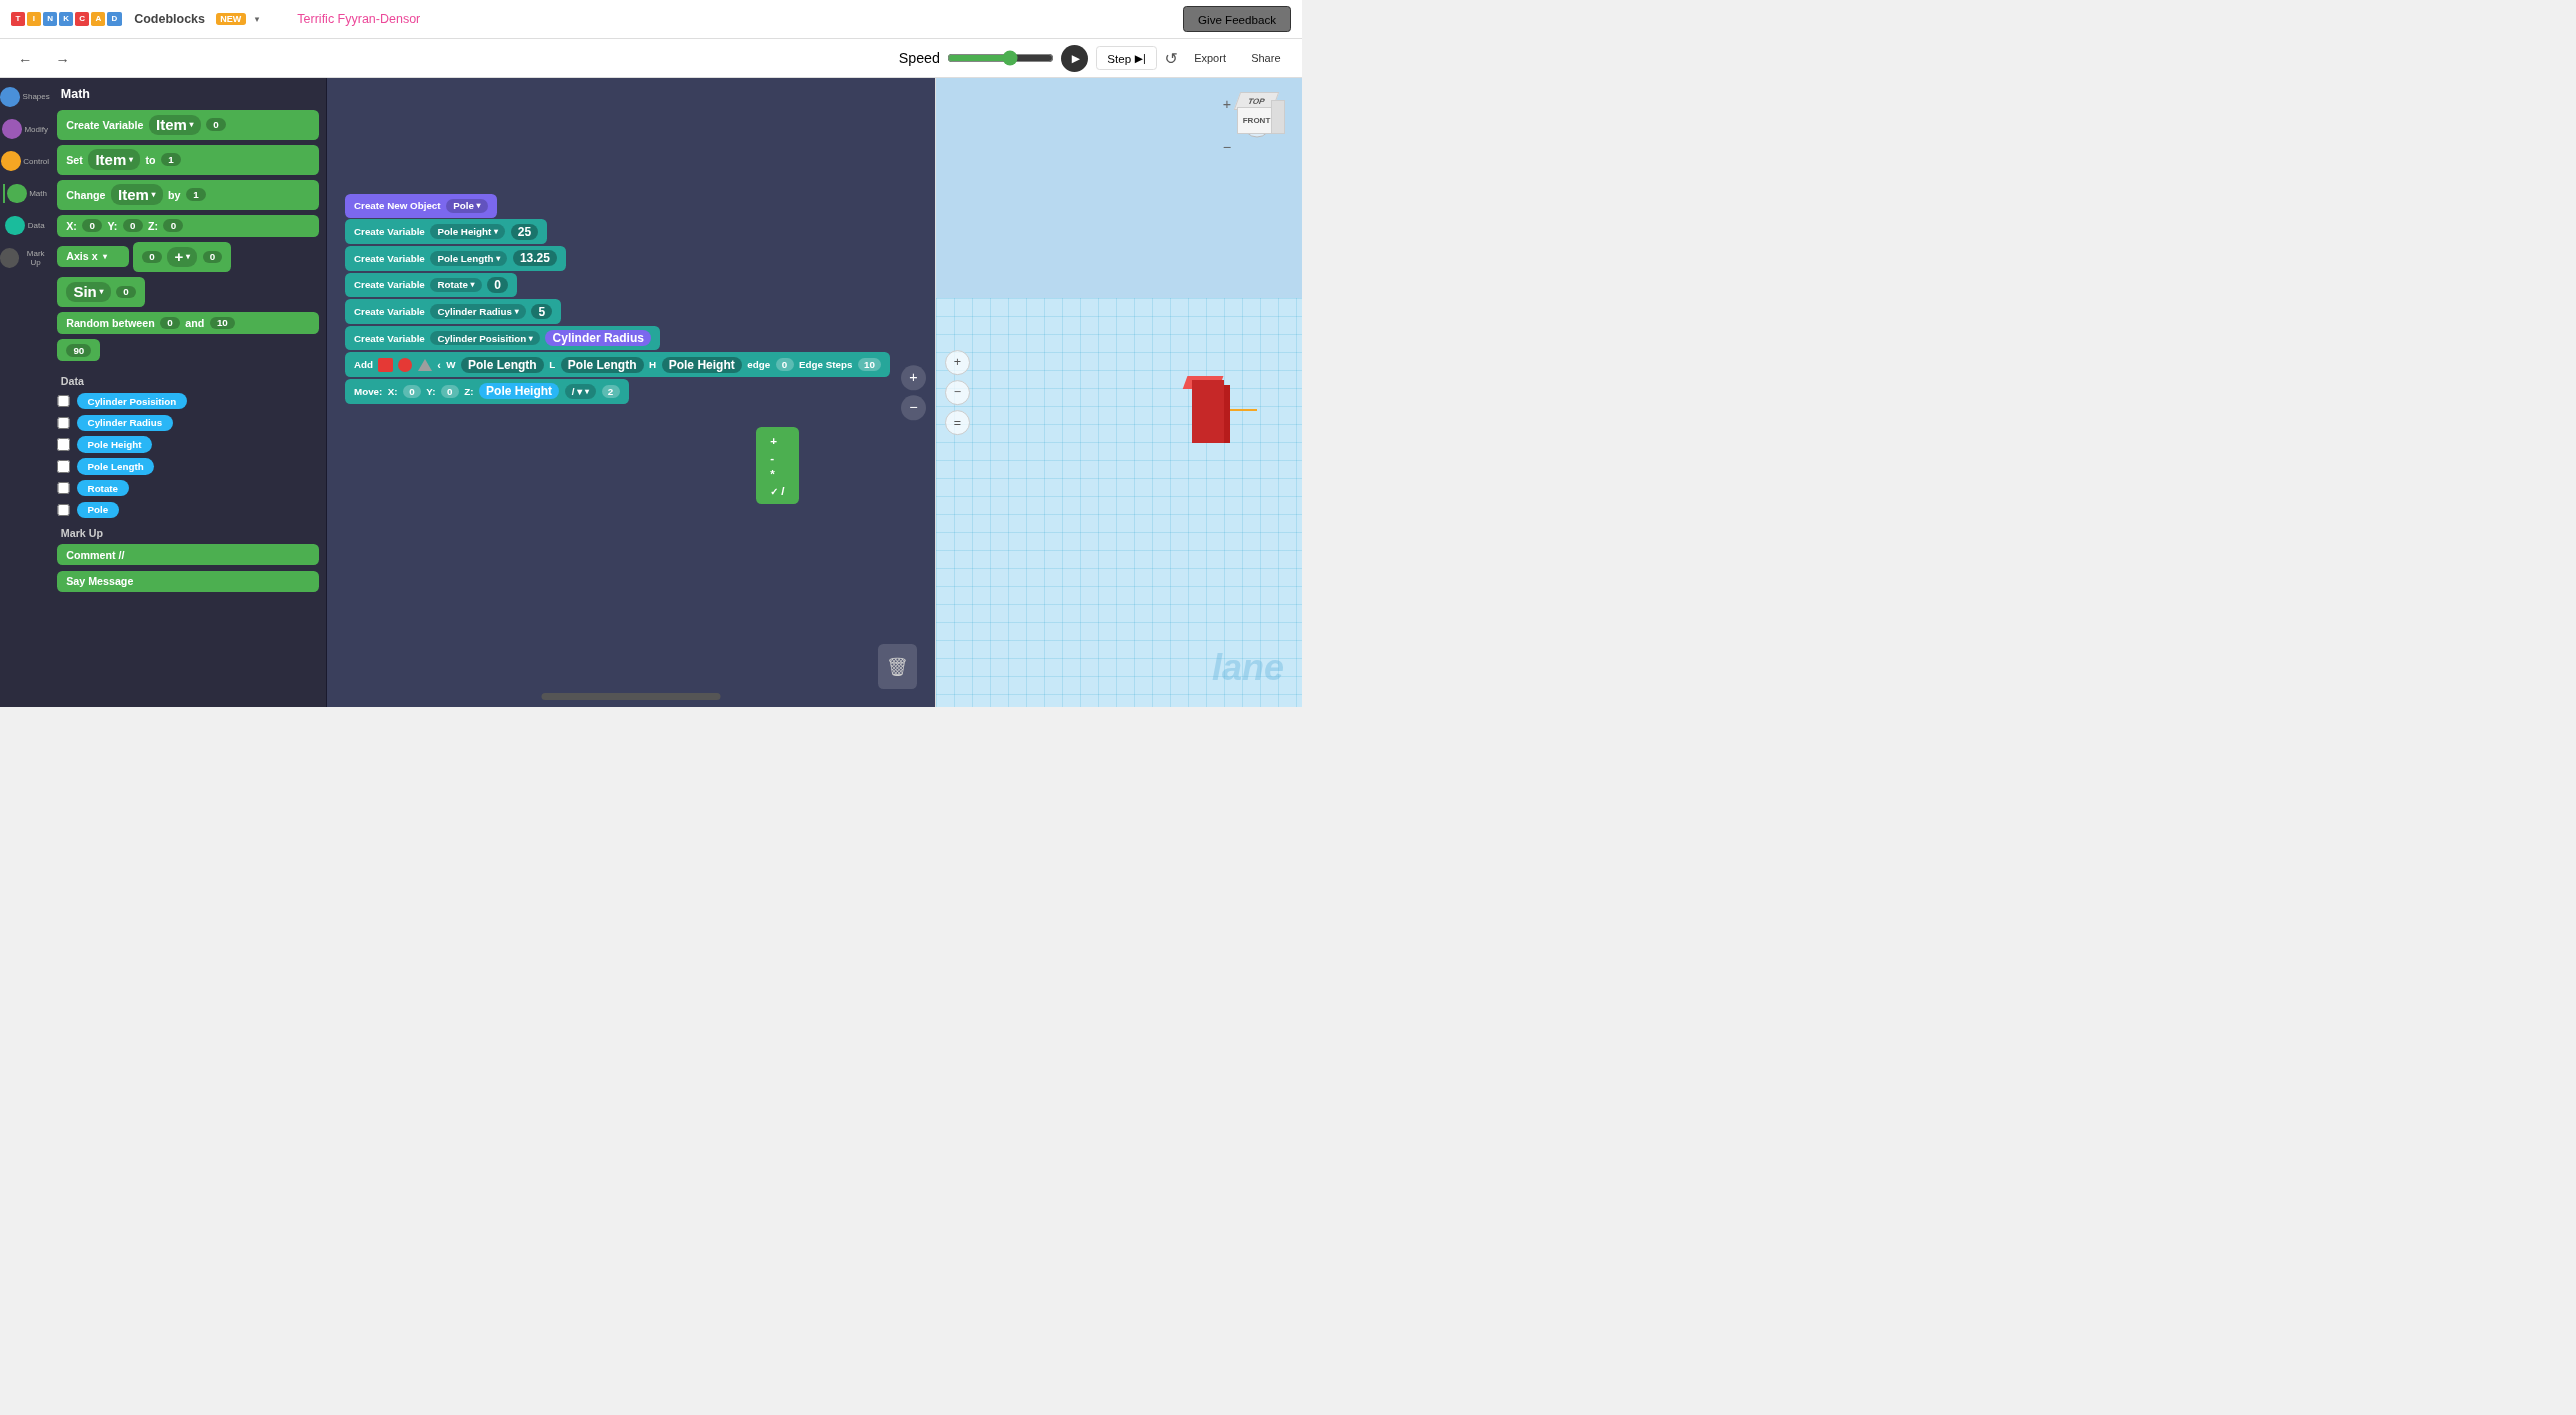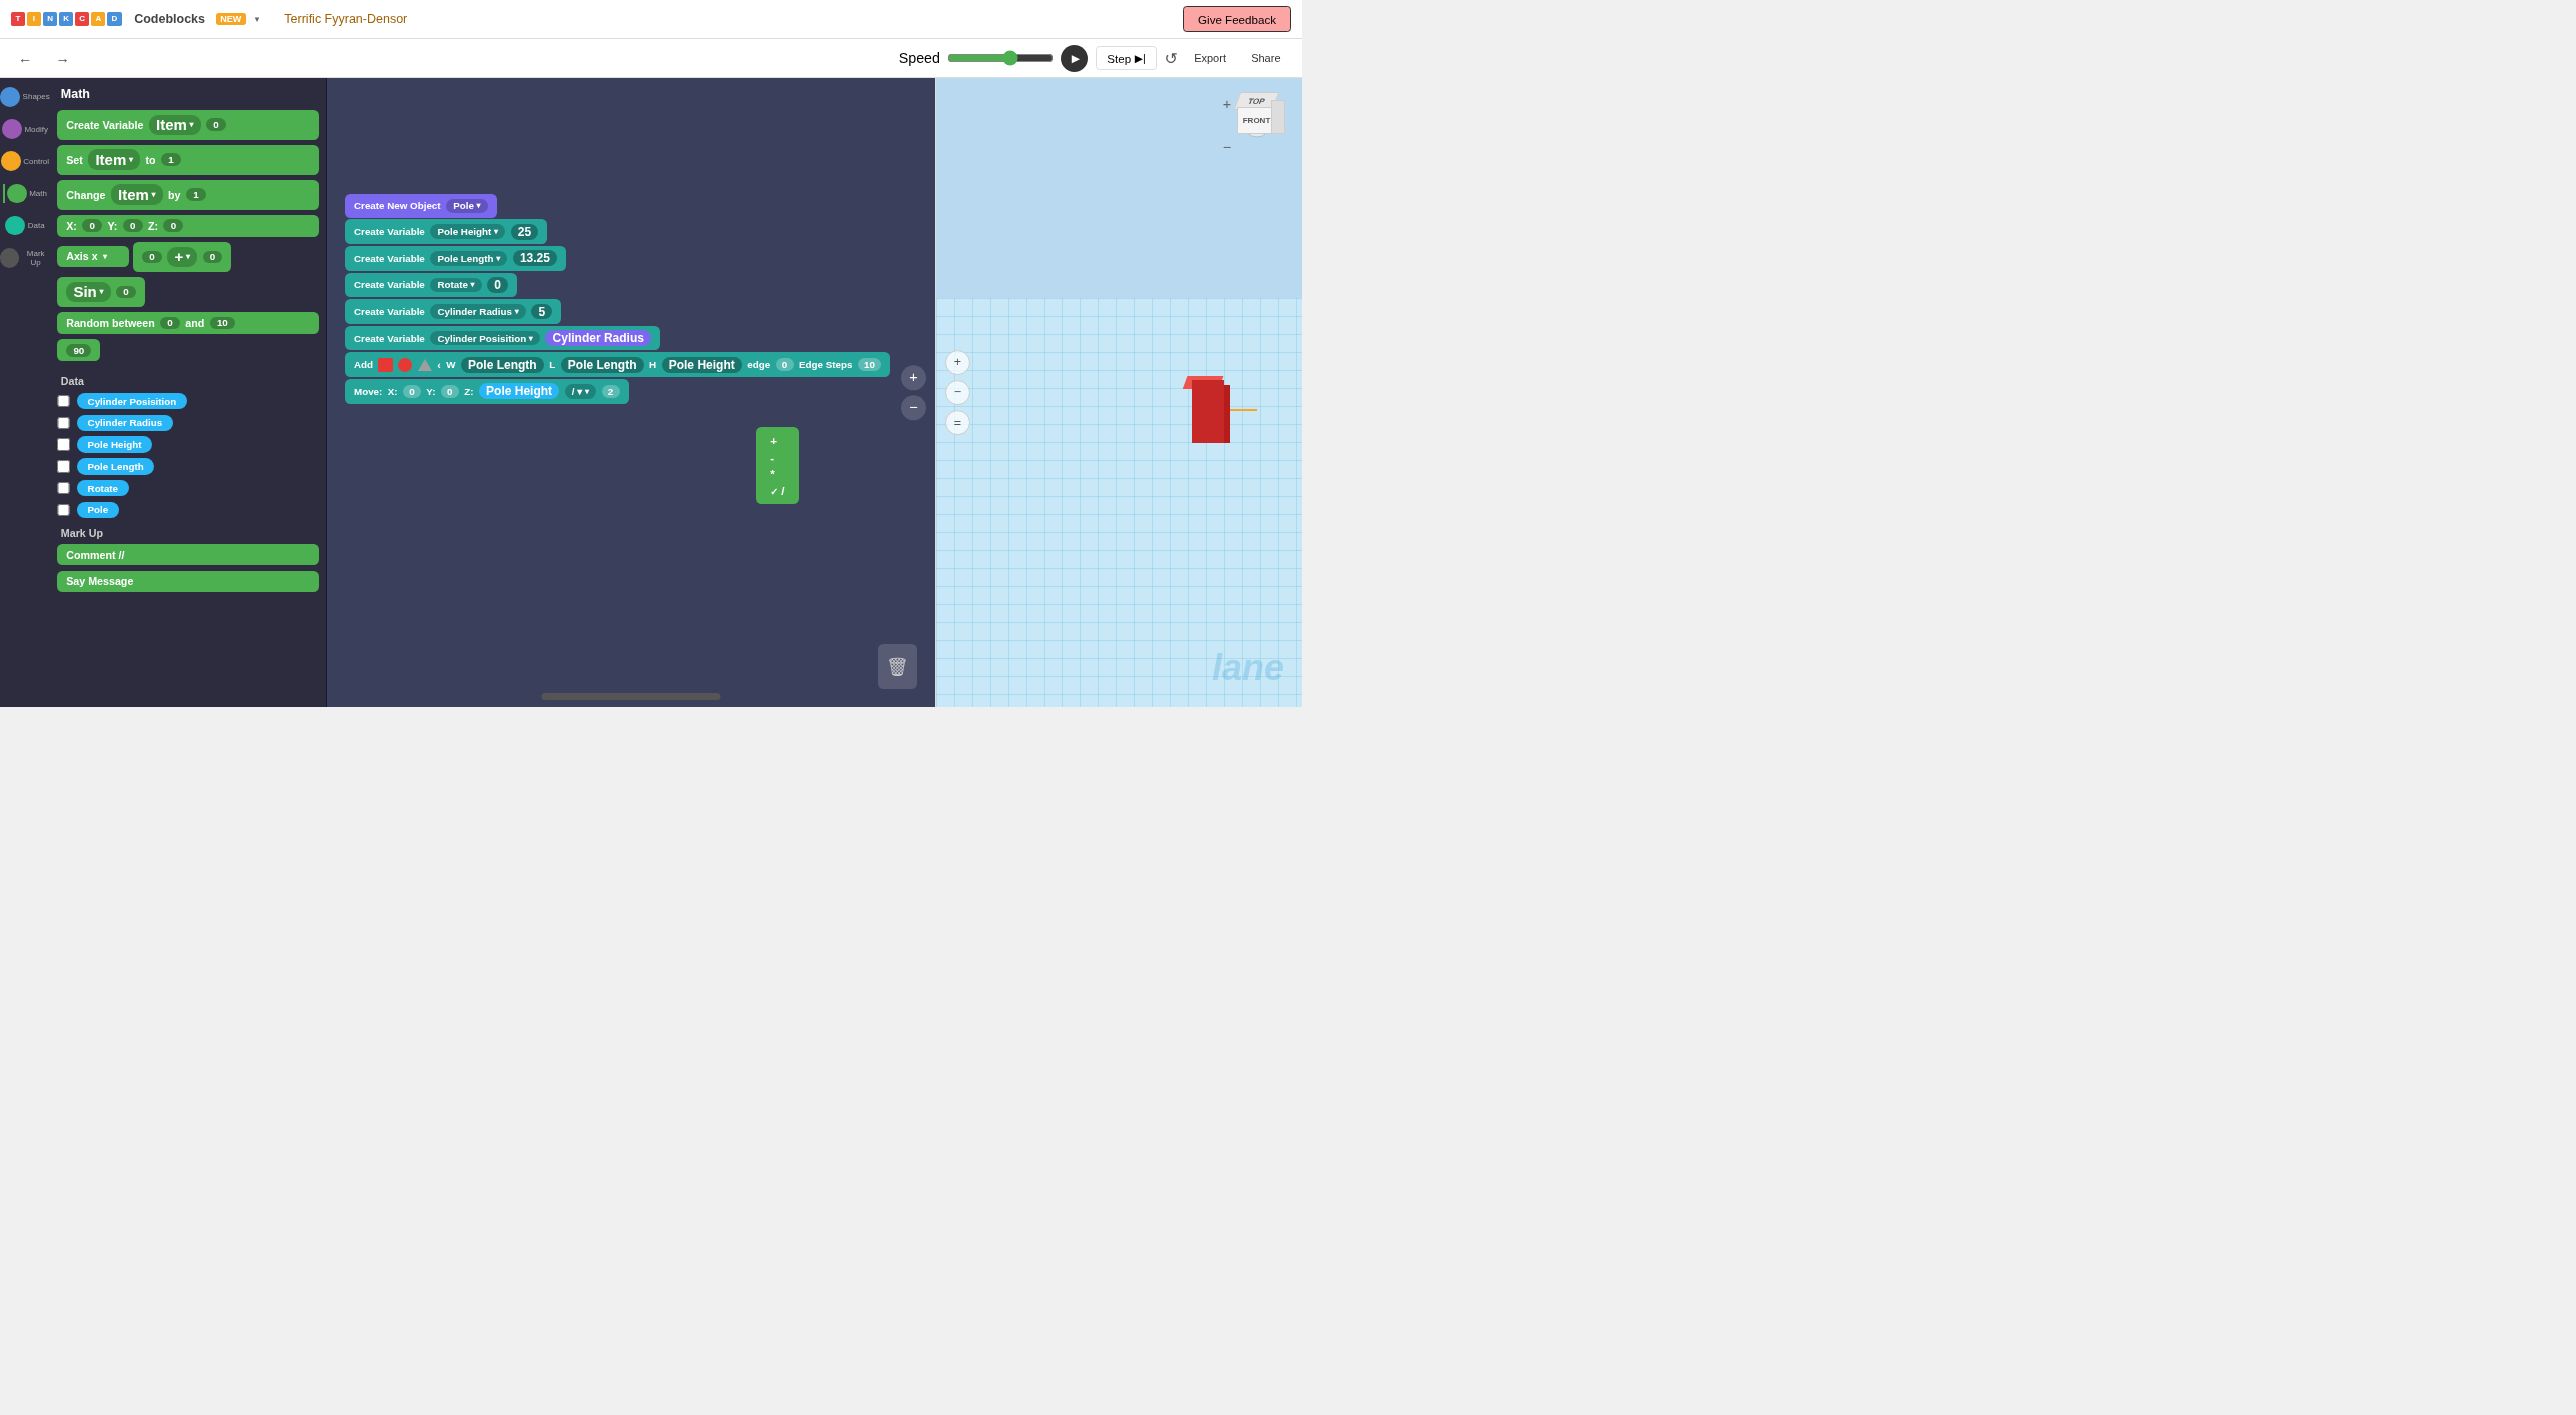--- a/index.html
+++ b/index.html
@@ -9,21 +9,21 @@
     #topbar {
       display: flex; align-items: center; height: 39px;
       background: #fff; border-bottom: 0.9px solid #ddd; padding: 0 10.7px; gap: 9px;
     }
     #logo { display: flex; align-items: center; gap: 1.8px; }
     .logo-cell { width: 14.3px; height: 14.3px; border-radius: 1.8px; display: flex; align-items: center; justify-content: center; font-size: 8px; font-weight: bold; color: #fff; }
     .logo-t { background: #e94040; }
     .logo-i { background: #f5a623; }
     .logo-n { background: #4a90d9; }
     #feedback-btn {
-      margin-left: auto; border: 1.3px solid #333; background: #fca5a5;
+      margin-left: auto; border: 1.3px solid #333; background: #737373;
       padding: 5.4px 14.3px; font-size: 11.6px; font-weight: 500; border-radius: 3.6px; cursor: pointer; text-align: center;
     }
 
     
     #toolbar {
       display: flex; align-items: center; height: 39px;
       background: #fff; border-bottom: 0.9px solid #ddd; padding: 0 12.5px; gap: 12.5px;
     }
     .nav-btn { background: none; border: none; font-size: 14.3px; cursor: pointer; color: #555; padding: 3.6px 5.4px; }
     #speed-section { display: flex; align-items: center; gap: 7.2px; margin-left: auto; }
@@ -169,21 +169,21 @@
     <div class="logo-cell logo-i">I</div>
     <div class="logo-cell logo-n">N</div>
     <div class="logo-cell" style="background:#4a90d9">K</div>
     <div class="logo-cell" style="background:#e94040">C</div>
     <div class="logo-cell" style="background:#f5a623">A</div>
     <div class="logo-cell" style="background:#4a90d9">D</div>
   </div>
   <span style="font-size:12.5px;font-weight:600;color:#444;margin-left:3.6px;">Codeblocks</span>
   <span style="background:#f5a623;color:#fff;font-size:9px;font-weight:bold;padding:0.9px 4.5px;border-radius:2.7px;margin-left:1.8px;">NEW</span>
   <span style="font-size:9px;color:#666;cursor:pointer;">▾</span>
-  <span style="font-size:12.5px;color:#a16207;margin-left:16px;">Terrific Fyyran-Densor</span>
+  <span style="font-size:12.5px;color:#ec4899;margin-left:29px;">Terrific Fyyran-Densor</span>
   <button id="feedback-btn">Give Feedback</button>
 </div>
 
 <div id="toolbar">
   <button class="nav-btn">←</button>
   <button class="nav-btn">→</button>
 
   <div id="speed-section">
     <span>Speed</span>
     <input type="range" id="speed-slider" min="0" max="100" value="60" style="">

